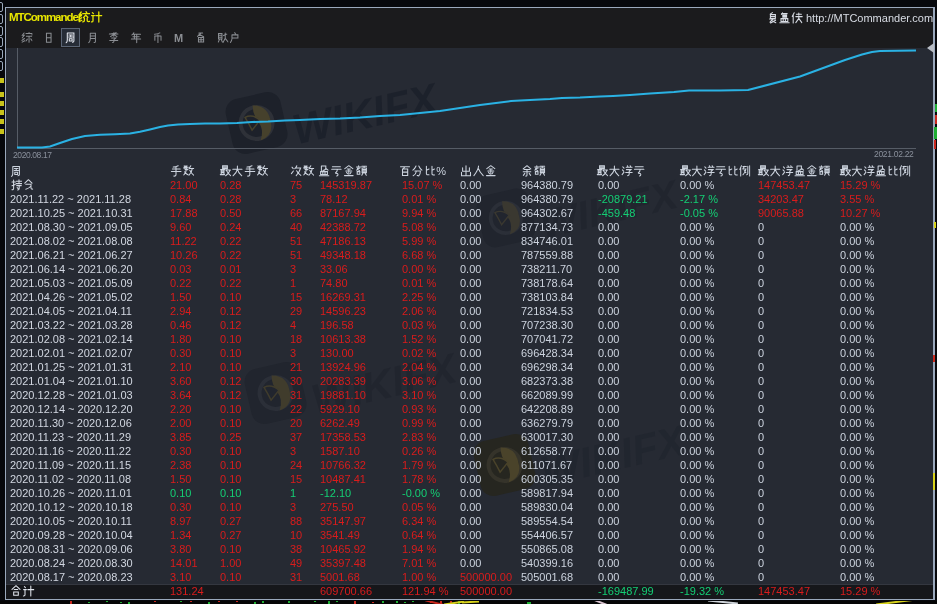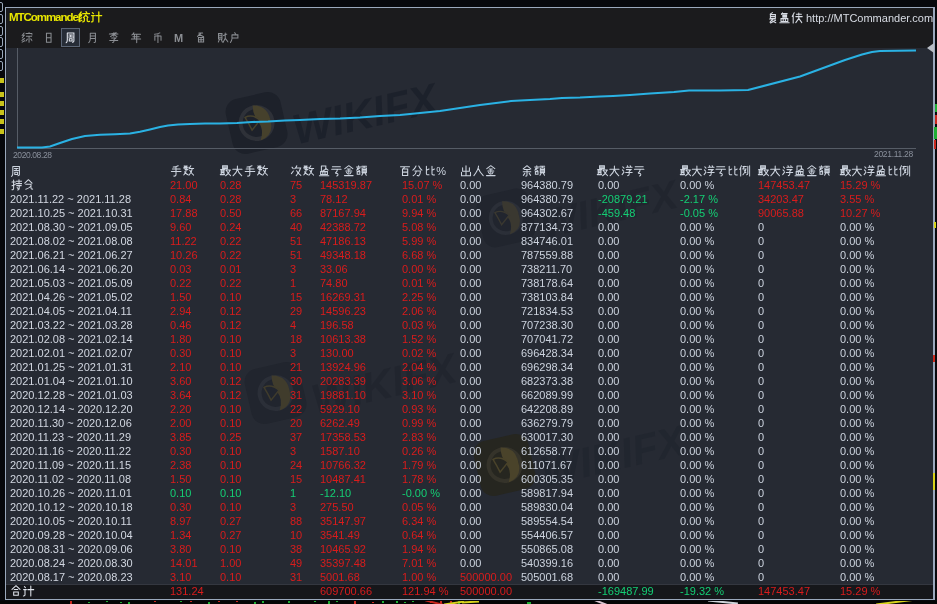--- a/index.html
+++ b/index.html
@@ -173,22 +173,22 @@
     <use href="#g5e74" x="130.0" y="32.0" width="11.5" height="11.5" stroke-width="1.05" style="color:#8b8e93"></use>
     <use href="#g5e01" x="152.0" y="32.0" width="11.5" height="11.5" stroke-width="1.05" style="color:#8b8e93"></use>
     <use href="#g5907" x="195.0" y="32.0" width="11.5" height="11.5" stroke-width="1.05" style="color:#8b8e93"></use>
     <use href="#g8d26" x="217.0" y="32.0" width="11.5" height="11.5" stroke-width="1.05" style="color:#8b8e93"></use>
     <use href="#g6237" x="228.9" y="32.0" width="11.5" height="11.5" stroke-width="1.05" style="color:#8b8e93"></use>
     <rect x="61.5" y="28.5" width="18" height="18" fill="#262c36" stroke="#5a6474"></rect>
     <use href="#g5468" x="64.5" y="31.5" width="12" height="12" stroke-width="1.05" style="color:#e6eaf2"></use>
   </svg>
 <div class="ab" style="left:174px;top:32px;font-size:11px;color:#8b8e93;font-weight:bold">M</div>
 <div class="ab" style="left:927px;top:43px;width:0;height:0;border-right:7px solid #b9bec6;border-top:5px solid transparent;border-bottom:5px solid transparent"></div>
-<div class="ab" style="left:13px;top:150px;font-size:8.5px;letter-spacing:-0.4px;color:#8a909c">2020.08.28</div>
-<div class="ab" style="left:874px;top:149px;font-size:8.5px;letter-spacing:-0.3px;color:#8a909c">2021.11.28</div>
+<div class="ab" style="left:13px;top:150px;font-size:8.5px;letter-spacing:-0.4px;color:#8a909c">2020.08.17</div>
+<div class="ab" style="left:874px;top:149px;font-size:8.5px;letter-spacing:-0.3px;color:#8a909c">2021.02.22</div>
 <svg class="ab" width="937" height="604" style="left:0;top:0">
     <use href="#g5468" x="10.0" y="165.0" width="12" height="12" stroke-width="1.05" style="color:#ccd3de"></use>
     <use href="#g624b" x="170.0" y="165.0" width="12" height="12" stroke-width="1.05" style="color:#ccd3de"></use>
     <use href="#g6570" x="182.4" y="165.0" width="12" height="12" stroke-width="1.05" style="color:#ccd3de"></use>
     <use href="#g6700" x="219.0" y="165.0" width="12" height="12" stroke-width="1.05" style="color:#ccd3de"></use>
     <use href="#g5927" x="231.4" y="165.0" width="12" height="12" stroke-width="1.05" style="color:#ccd3de"></use>
     <use href="#g624b" x="243.8" y="165.0" width="12" height="12" stroke-width="1.05" style="color:#ccd3de"></use>
     <use href="#g6570" x="256.2" y="165.0" width="12" height="12" stroke-width="1.05" style="color:#ccd3de"></use>
     <use href="#g6b21" x="290.0" y="165.0" width="12" height="12" stroke-width="1.05" style="color:#ccd3de"></use>
     <use href="#g6570" x="302.4" y="165.0" width="12" height="12" stroke-width="1.05" style="color:#ccd3de"></use>

